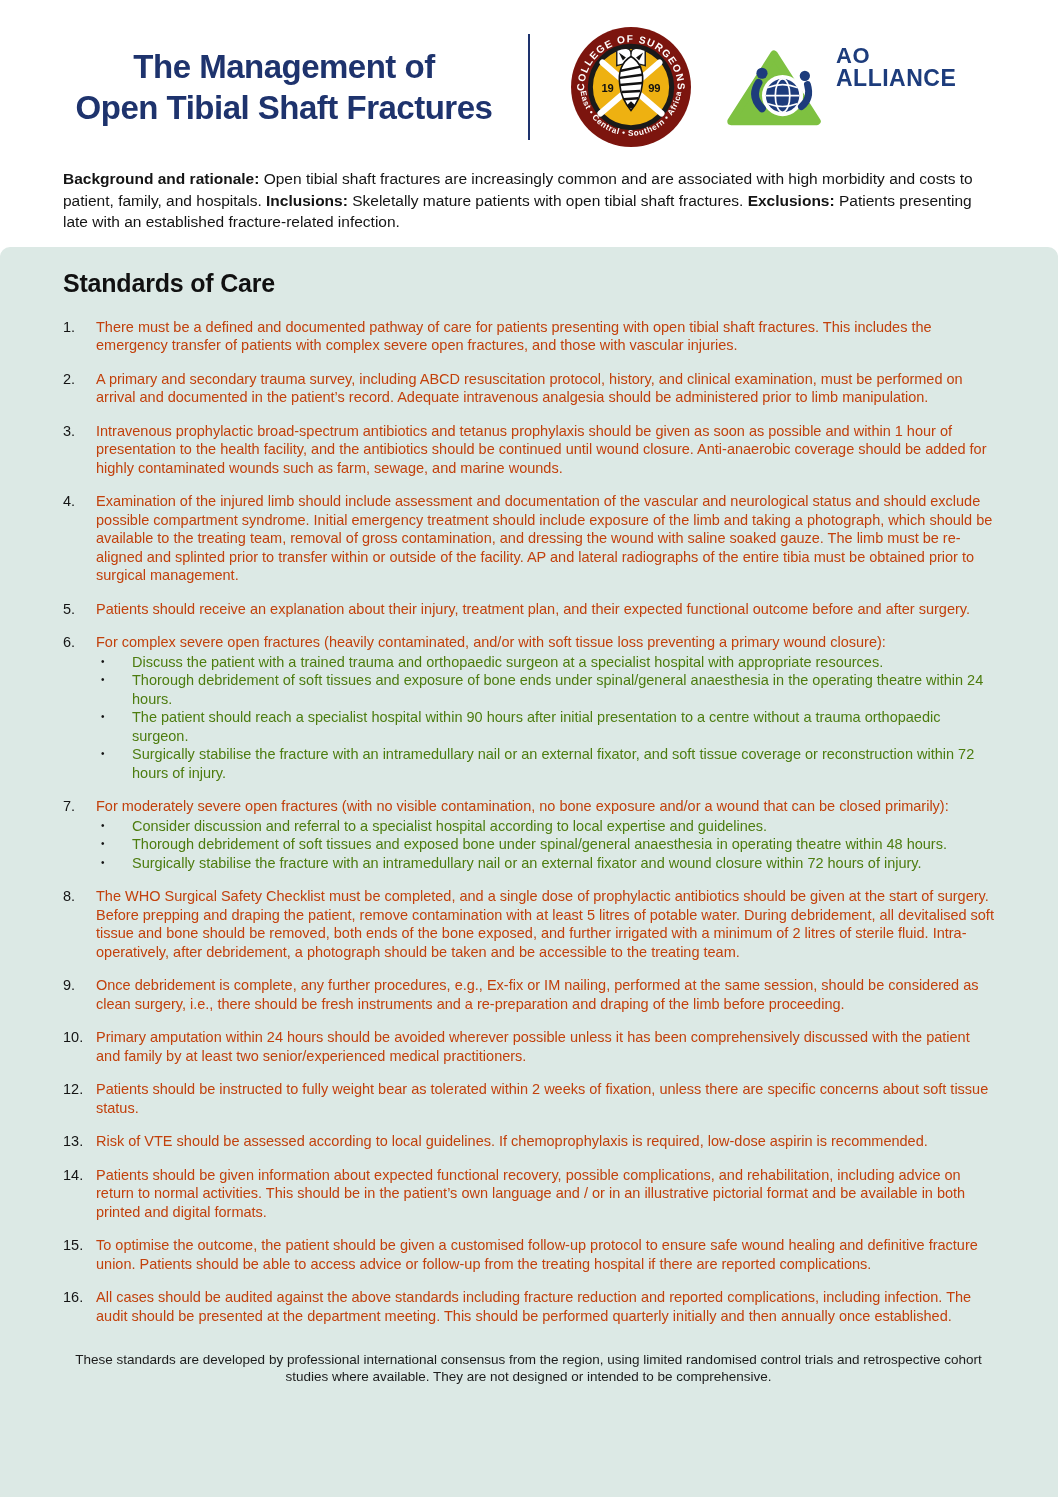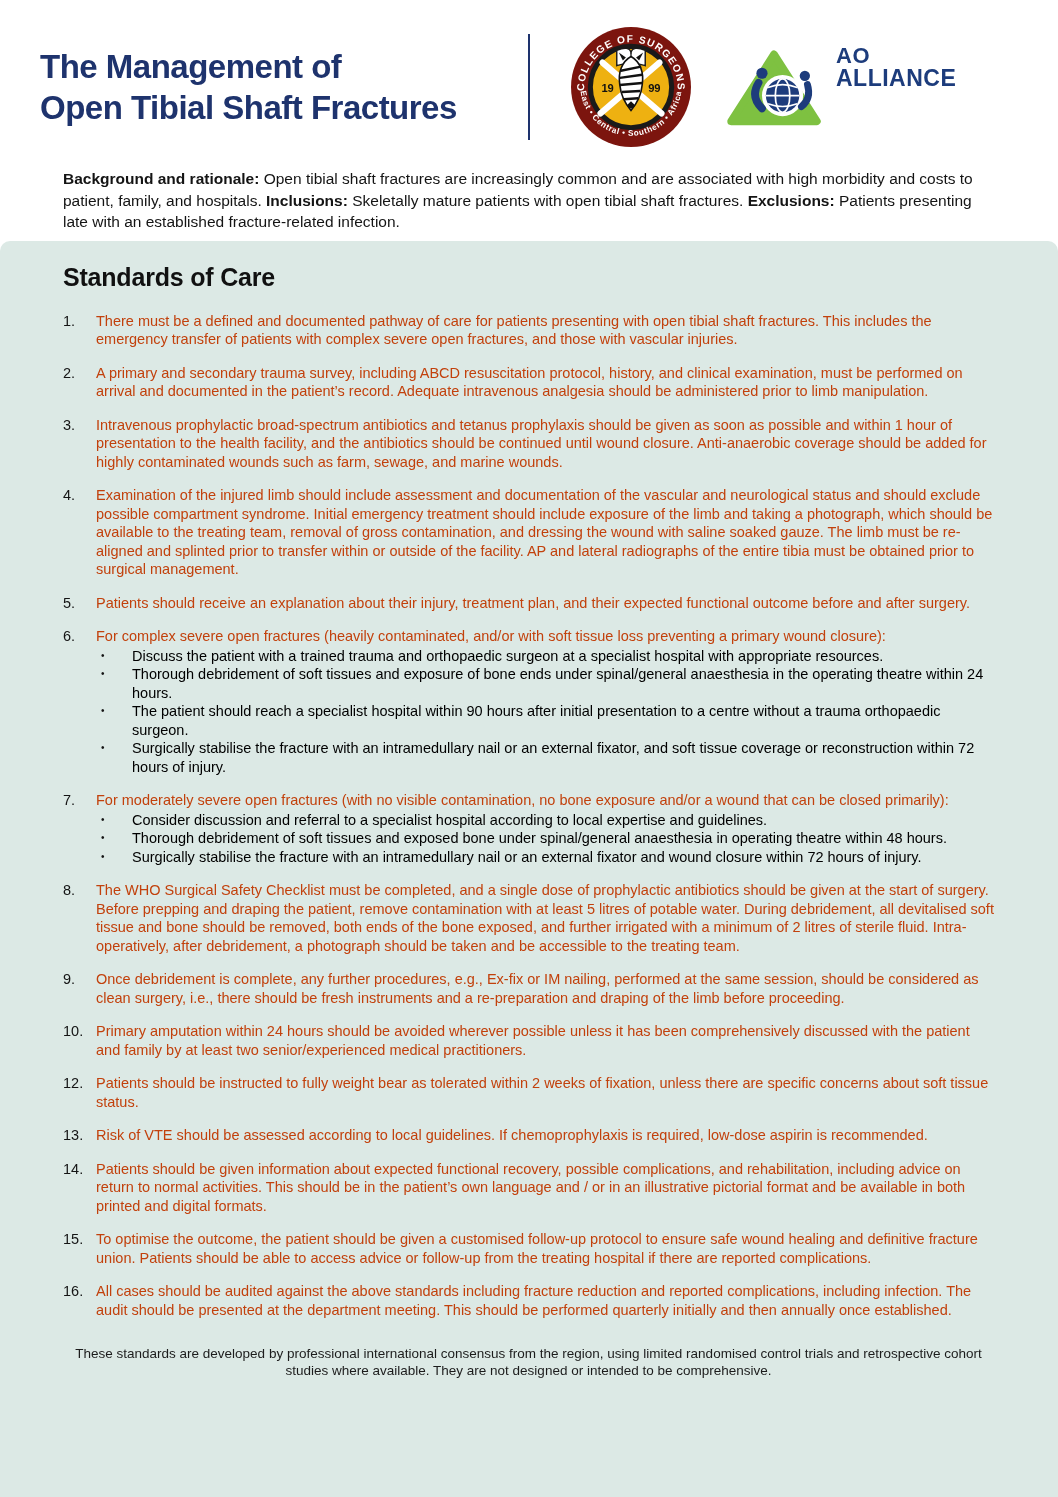--- a/index.html
+++ b/index.html
@@ -6,51 +6,51 @@
   .page{
     width:1058px;height:1497px;margin:0 auto;background:#ffffff;
     font-family:"Liberation Sans","DejaVu Sans",sans-serif;color:#1c1c1c;
     display:flex;flex-direction:column;overflow:hidden;
   }
   
   .header{
     display:flex;align-items:center;justify-content:flex-start;
     padding:26px 40px 6px 40px;background:#ffffff;
   }
-  .title-block{width:488px;text-align:left;}
+  .title-block{width:488px;text-align:center;}
   .title-block h1{
     margin:0;font-size:33px;line-height:41px;font-weight:bold;
     color:#1e336d;letter-spacing:-0.5px;
   }
   .v-divider{width:2px;height:106px;background:#1e336d;margin:0 22px 0 0;}
   .seal-wrap{width:122px;height:122px;margin:0 34px 0 18px;flex:none;}
   .ao-wrap{display:flex;align-items:flex-start;gap:14px;}
   .ao-tri{width:96px;height:84px;flex:none;}
   .ao-text{color:#1d3c7c;font-weight:bold;line-height:1.02;letter-spacing:0.5px;}
   .ao-text .ao-line1{font-size:22px;}
   .ao-text .ao-line2{font-size:23px;}
   
-  .bg-section{padding:14px 64px 8px 63px;background:#ffffff;}
+  .bg-section{padding:14px 64px 14px 63px;background:#ffffff;}
   .bg-section p{margin:0;font-size:15.5px;line-height:21.5px;color:#141414;}
   .bg-section b{font-weight:bold;}
   
   .standards{
     background:#dce9e5;flex:1;border-radius:10px 10px 0 0;
     padding:14px 64px 32px 63px;
   }
   .standards h2{margin:8px 0 20px 0;font-size:25px;color:#111111;letter-spacing:-0.2px;}
   ol.std-list{list-style:none;margin:0;padding:0;}
   li.std-item{display:flex;margin:0 0 15px 0;}
   li.std-item .num{flex:none;width:33px;font-size:14.5px;line-height:18.5px;color:#141414;}
   li.std-item .item-body{flex:1;}
   li.std-item .item-text{font-size:14.5px;line-height:18.5px;color:#c2410c;}
   ul.sub{list-style:none;margin:1px 0 0 0;padding:0;}
   ul.sub li{display:flex;}
   ul.sub .blt{flex:none;width:31px;text-align:left;padding-left:5px;font-size:10px;line-height:18.5px;color:#141414;}
-  ul.sub .blt-text{flex:1;font-size:14.5px;line-height:18.5px;color:#000000;}
+  ul.sub .blt-text{flex:1;font-size:14.5px;line-height:18.5px;color:#4d7c0f;}
   .footnote{
     margin:26px auto 0 auto;max-width:915px;text-align:center;
     font-size:13.5px;line-height:17px;color:#1c1c1c;
   }
 </style>
 </head>
 <body>
 
 <div class="page">
 

